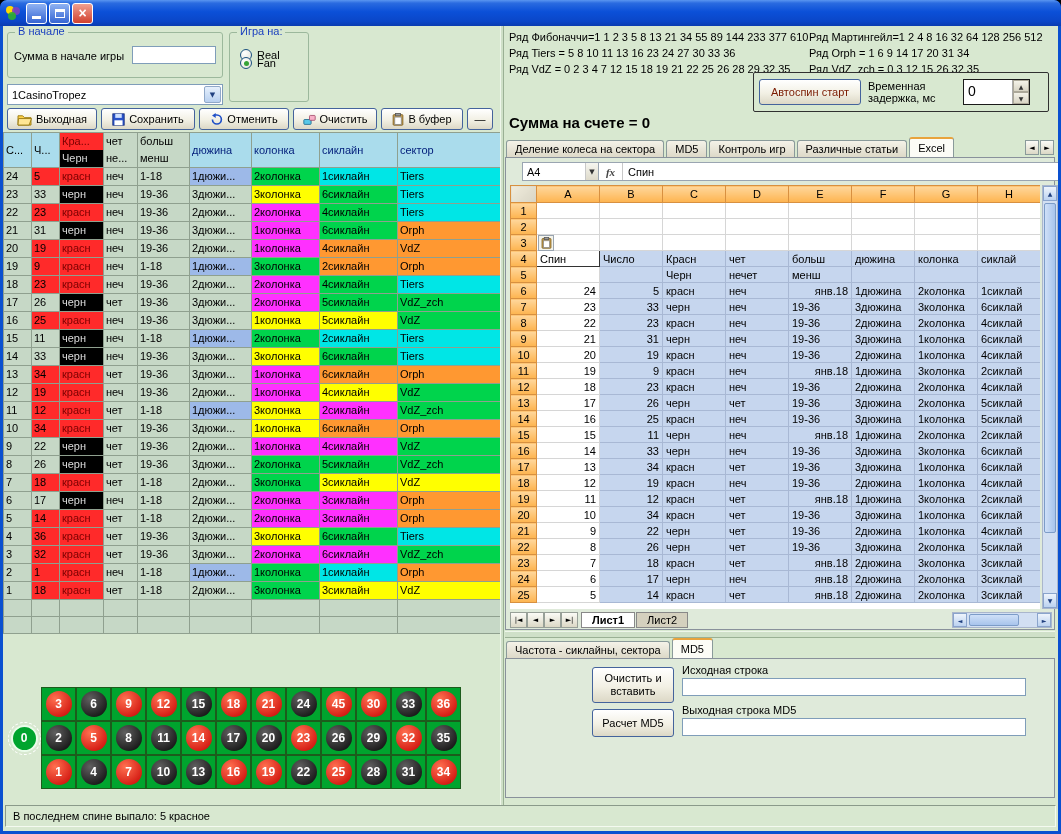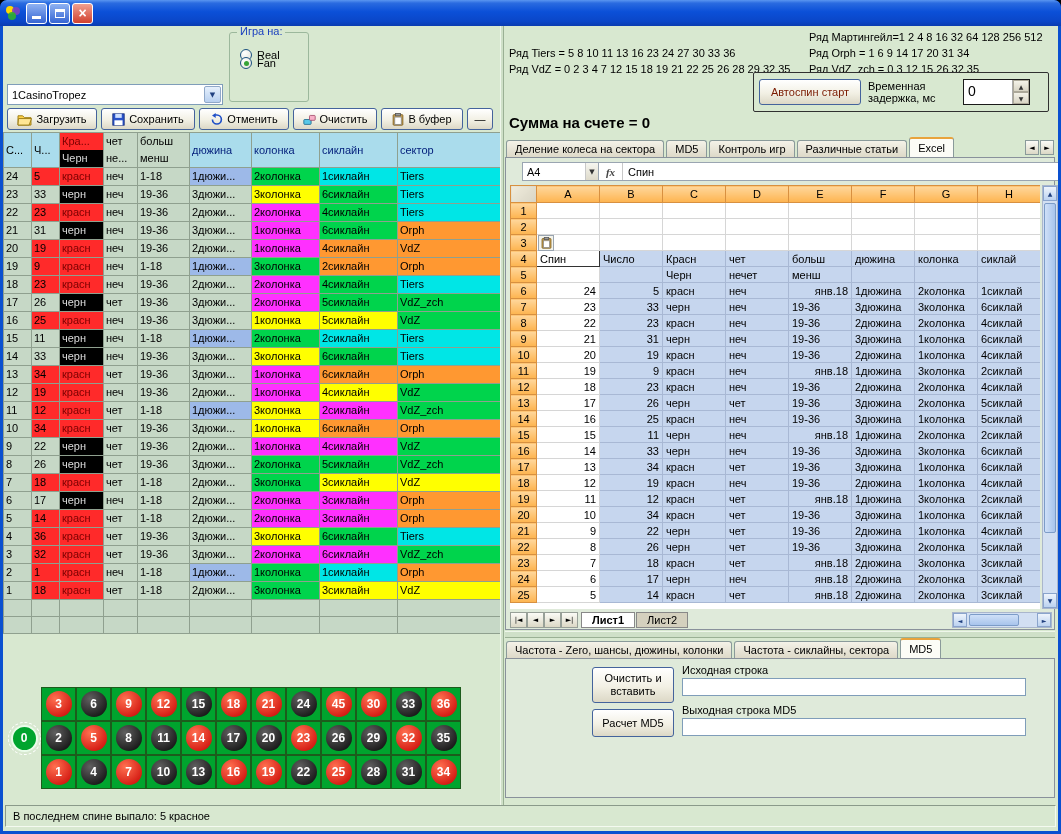--- a/index.html
+++ b/index.html
@@ -141,20 +141,25 @@
         </span>
       <span class="tb-btn">
           <span class="g-max"></span>
         </span>
       <span class="tb-btn close">×</span>
     </span>
   </div>
 
   <div class="client">
 
+    <div class="groupbox" style="left:4px;top:6px;width:216px;height:46px">
+      <span class="gb-label">В начале</span>
+      <span class="field-label" style="left:6px;top:17px">Сумма в начале игры</span>
+      <input class="txt-input" style="left: 124px; top: 13px; width: 84px; height: 18px;" value="">
+    </div>
 
     <div class="groupbox" style="left:226px;top:6px;width:80px;height:70px">
       <span class="gb-label">Игра на:</span>
       <span class="radio-row" style="left:10px;top:16px">
         <span class="radio"></span>
         <span>Real</span>
       </span>
       <span class="radio-row" style="left:10px;top:24px">
         <span class="radio sel"></span>
         <span>Fan</span>
@@ -164,21 +169,21 @@
     <div class="combo" style="left:4px;top:58px;width:216px">
       <span class="combo-text">1CasinoTropez</span>
       <span class="combo-btn">▼</span>
     </div>
 
     <div class="xp-btn" style="left:4px;top:82px;width:90px">
       <svg width="15" height="13" viewBox="0 0 16 14">
           <path d="M1 3 h5 l2 2 h7 v8 h-14 z" fill="#ffd24a" stroke="#9a7a10"></path>
           <path d="M1.5 6 h14 l-2.5 7 h-12 z" fill="#ffe694" stroke="#9a7a10"></path>
         </svg>
-      <span>Загрузить</span>
+      <span>Выходная</span>
     </div>
     <div class="xp-btn" style="left:98px;top:82px;width:94px">
       <svg width="13" height="13" viewBox="0 0 16 16">
           <rect x="1" y="1" width="14" height="14" fill="#2a52c8" stroke="#10287a"></rect>
           <rect x="4" y="1" width="8" height="5" fill="#cfe0ff"></rect>
           <rect x="3" y="9" width="10" height="6" fill="#fff"></rect>
         </svg>
       <span>Сохранить</span>
     </div>
     <div class="xp-btn" style="left:196px;top:82px;width:90px">
@@ -642,20 +647,21 @@
             <div class="chip black">31</div>
           </div>
           <div class="bcell">
             <div class="chip red">34</div>
           </div>
         </div>
     </div>
 
     <div class="vsplit"></div>
 
+    <div class="series-line" style="left:506px;top:5px">Ряд Фибоначчи=1 1 2 3 5 8 13 21 34 55 89 144 233 377 610</div>
     <div class="series-line" style="left:506px;top:21px">Ряд Tiers = 5 8 10 11 13 16 23 24 27 30 33 36</div>
     <div class="series-line" style="left:506px;top:37px">Ряд VdZ = 0 2 3 4 7 12 15 18 19 21 22 25 26 28 29 32 35</div>
     <div class="series-line" style="left:806px;top:5px">Ряд Мартингейл=1 2 4 8 16 32 64 128 256 512</div>
     <div class="series-line" style="left:806px;top:21px">Ряд Orph = 1 6 9 14 17 20 31 34</div>
     <div class="series-line" style="left:806px;top:37px">Ряд VdZ_zch = 0 3 12 15 26 32 35</div>
 
     <div class="auto-frame">
       <div class="xp-btn auto-btn">
         <span>Автоспин старт</span>
       </div>
@@ -1020,21 +1026,20 @@
           <span class="hs-btn">◄</span>
           <span class="h-thumb"></span>
           <span class="hs-btn rightb">►</span>
         </span>
       </div>
     </div>
 
     <div class="hsplit"></div>
 
     <div class="tabstrip" style="left:503px;top:612px" id="bottom-tabs">
-        <div class="tab">Частота - Zero, шансы, дюжины, колонки</div>
         <div class="tab">Частота - сиклайны, сектора</div>
         <div class="tab active">MD5</div>
       </div>
 
     <div class="md5-panel">
       <div class="xp-btn multi-btn" style="left:86px;top:8px;width:82px;height:36px;white-space:normal">
         <span>Очистить и вставить</span>
       </div>
       <div class="xp-btn multi-btn" style="left:86px;top:50px;width:82px;height:28px">
         <span>Расчет MD5</span>

